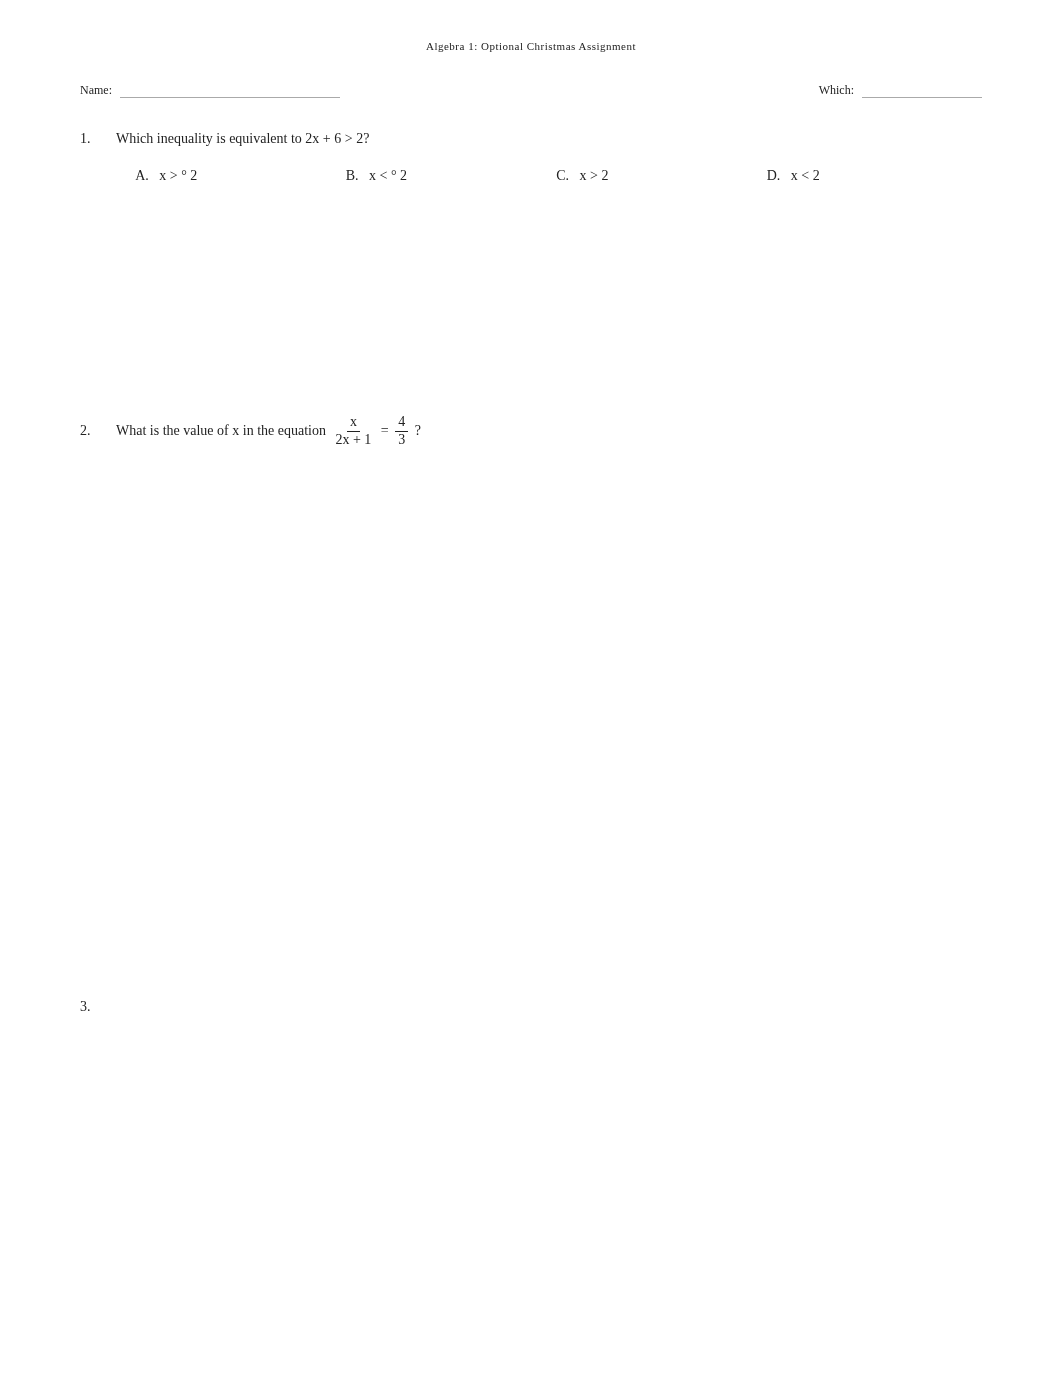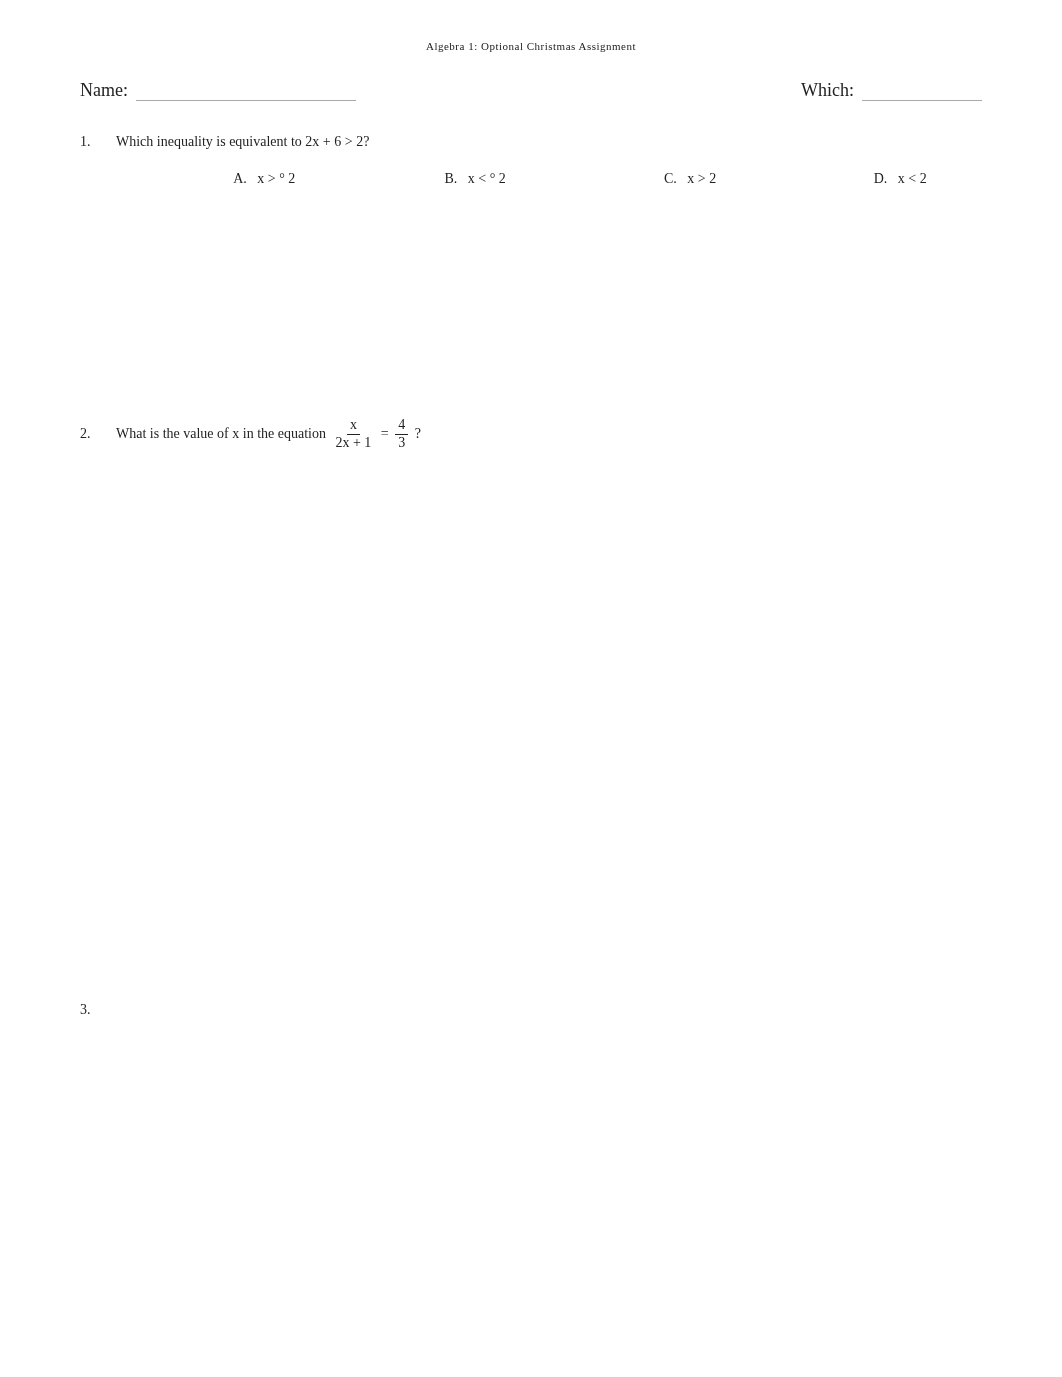--- a/index.html
+++ b/index.html
@@ -33,21 +33,21 @@
       padding: 0 10px;
     }
 
     .name-section, .date-section {
       display: flex;
       align-items: flex-end;
       gap: 8px;
     }
 
     .name-label, .date-label {
-      font-size: 18px;
+      font-size: 12px;
       white-space: nowrap;
     }
 
     .name-line {
       border-bottom: 1px solid #aaa;
       width: 220px;
       height: 18px;
       display: inline-block;
     }
 
@@ -78,21 +78,20 @@
     .question-text {
       font-size: 14px;
       line-height: 1.6;
     }
 
     .answer-choices {
       display: flex;
       justify-content: space-around;
       margin-top: 10px;
       padding: 0 30px;
-      text-align: right;
     }
 
     .choice {
       font-size: 14px;
       min-width: 160px;
     }
 
     .spacer {
       height: 120px;
     }

